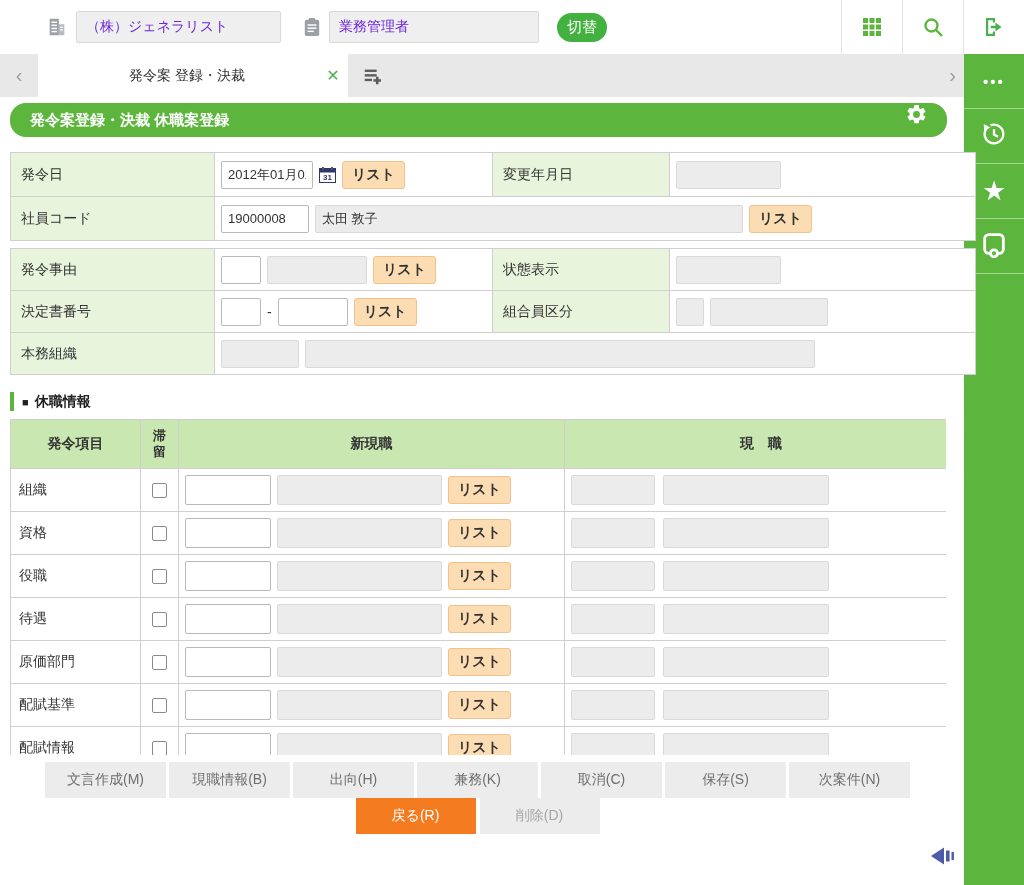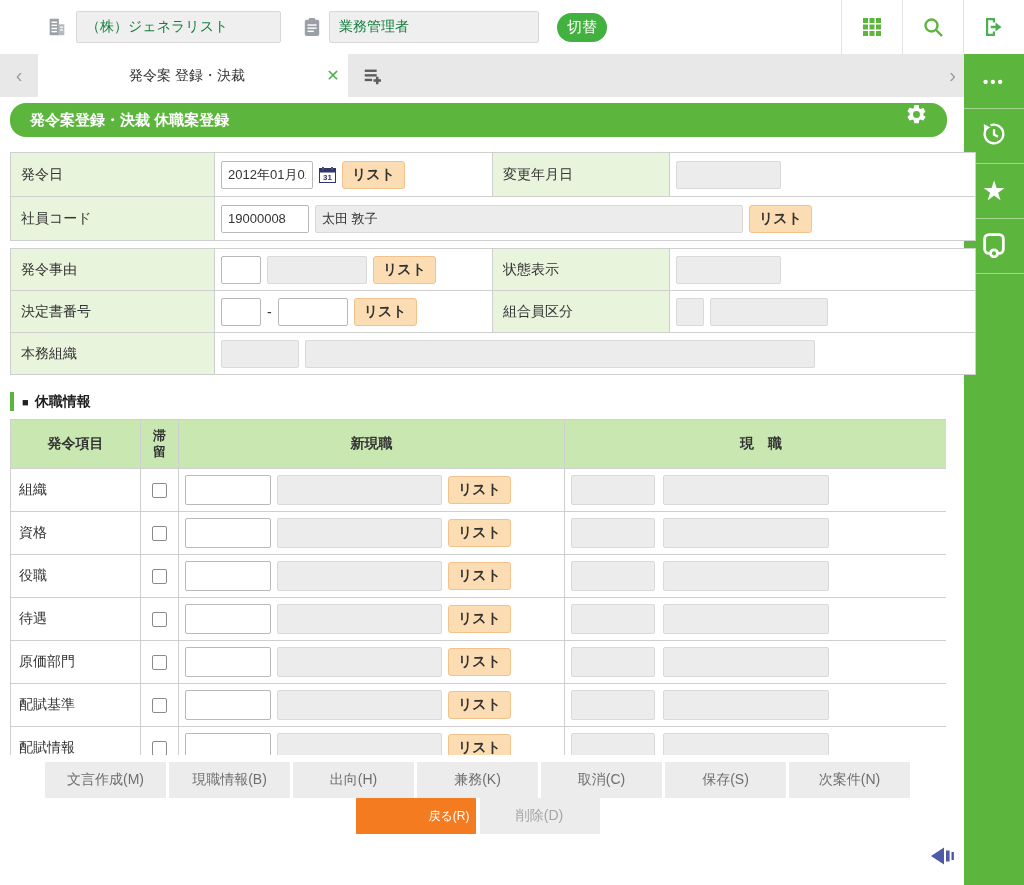--- a/index.html
+++ b/index.html
@@ -2,21 +2,21 @@
 <html><head>
 <meta charset="utf-8">
 <style>
   html,body{margin:0;padding:0;background:#fff;font-family:"Liberation Sans","DejaVu Sans",sans-serif;}
   .app{position:relative;width:1024px;height:885px;background:#fff;overflow:hidden;}
 
   
   .topbar{position:absolute;left:0;top:0;width:1024px;height:54px;background:#fff;display:flex;align-items:center;}
   .topbar .lead{display:flex;align-items:center;padding-left:46px;}
   .hd-ic{margin-right:8px;display:flex;align-items:center;}
-  .hd-input{height:30px;background:#efefef;border:1px solid #d8d8d8;border-radius:2px;padding:0 9px;font-size:14px;color:#15803d;font-family:inherit;}
+  .hd-input{height:30px;background:#efefef;border:1px solid #d8d8d8;border-radius:2px;padding:0 9px;font-size:14px;color:#6d28d9;font-family:inherit;}
   .hd-input.company{width:185px;margin-right:22px;}
   .hd-input.role{width:190px;}
   .pill{margin-left:18px;width:50px;height:29px;border:none;border-radius:15px;background:#43b13f;color:#fff;font-size:15px;font-family:inherit;cursor:pointer;}
   .top-icons{position:absolute;right:0;top:0;height:54px;display:flex;}
   .top-ic-cell{width:60px;height:54px;display:flex;align-items:center;justify-content:center;border-left:1px solid #e4e4e4;cursor:pointer;background:#fff;}
 
   
   .tabbar{position:absolute;left:0;top:54px;width:964px;height:43px;background:#e8e8e8;display:flex;align-items:stretch;}
   .tab-prev{width:38px;display:flex;align-items:center;justify-content:center;color:#9c9c9c;font-size:20px;cursor:pointer;}
   .tab-active{width:292px;background:#fff;display:flex;align-items:center;padding-left:18px;}
@@ -65,21 +65,21 @@
   .th-ret{width:35px;} .th-item{width:127px;} .th-new{width:383px;} .th-cur{width:390px;}
   .vert{display:block;width:16px;margin:0 auto;line-height:1.2;word-break:break-all;text-align:center;font-size:13px;}
   td.rowlbl{padding-left:8px;}
   td.cbcell{text-align:center;}
   .cb{display:inline-block;width:13px;height:13px;background:#fff;border:1px solid #8a8a8a;border-radius:2px;vertical-align:middle;cursor:pointer;}
   .inp30{height:30px;}
 
   .actions1{position:absolute;left:0;top:665px;width:955px;display:flex;justify-content:center;gap:3px;}
   .gbtn{width:121px;height:36px;background:#ececec;border:none;color:#6e6e6e;font-size:14px;font-family:inherit;cursor:pointer;}
   .actions2{position:absolute;left:0;top:701px;width:955px;display:flex;justify-content:center;gap:4px;}
-  .backbtn{width:120px;height:36px;background:#f57b20;border:none;color:#fff;font-size:12px;font-family:inherit;cursor:pointer;text-align:right;}
+  .backbtn{width:120px;height:36px;background:#f57b20;border:none;color:#fff;font-size:14px;font-family:inherit;cursor:pointer;}
   .delbtn{width:120px;height:36px;background:#ececec;border:none;color:#a5a5a5;font-size:14px;font-family:inherit;cursor:pointer;}
 
   .collapse{position:absolute;left:930px;top:748px;cursor:pointer;display:flex;}
 </style>
 </head>
 <body>
 
 <div class="app">
 
   <div class="topbar">

